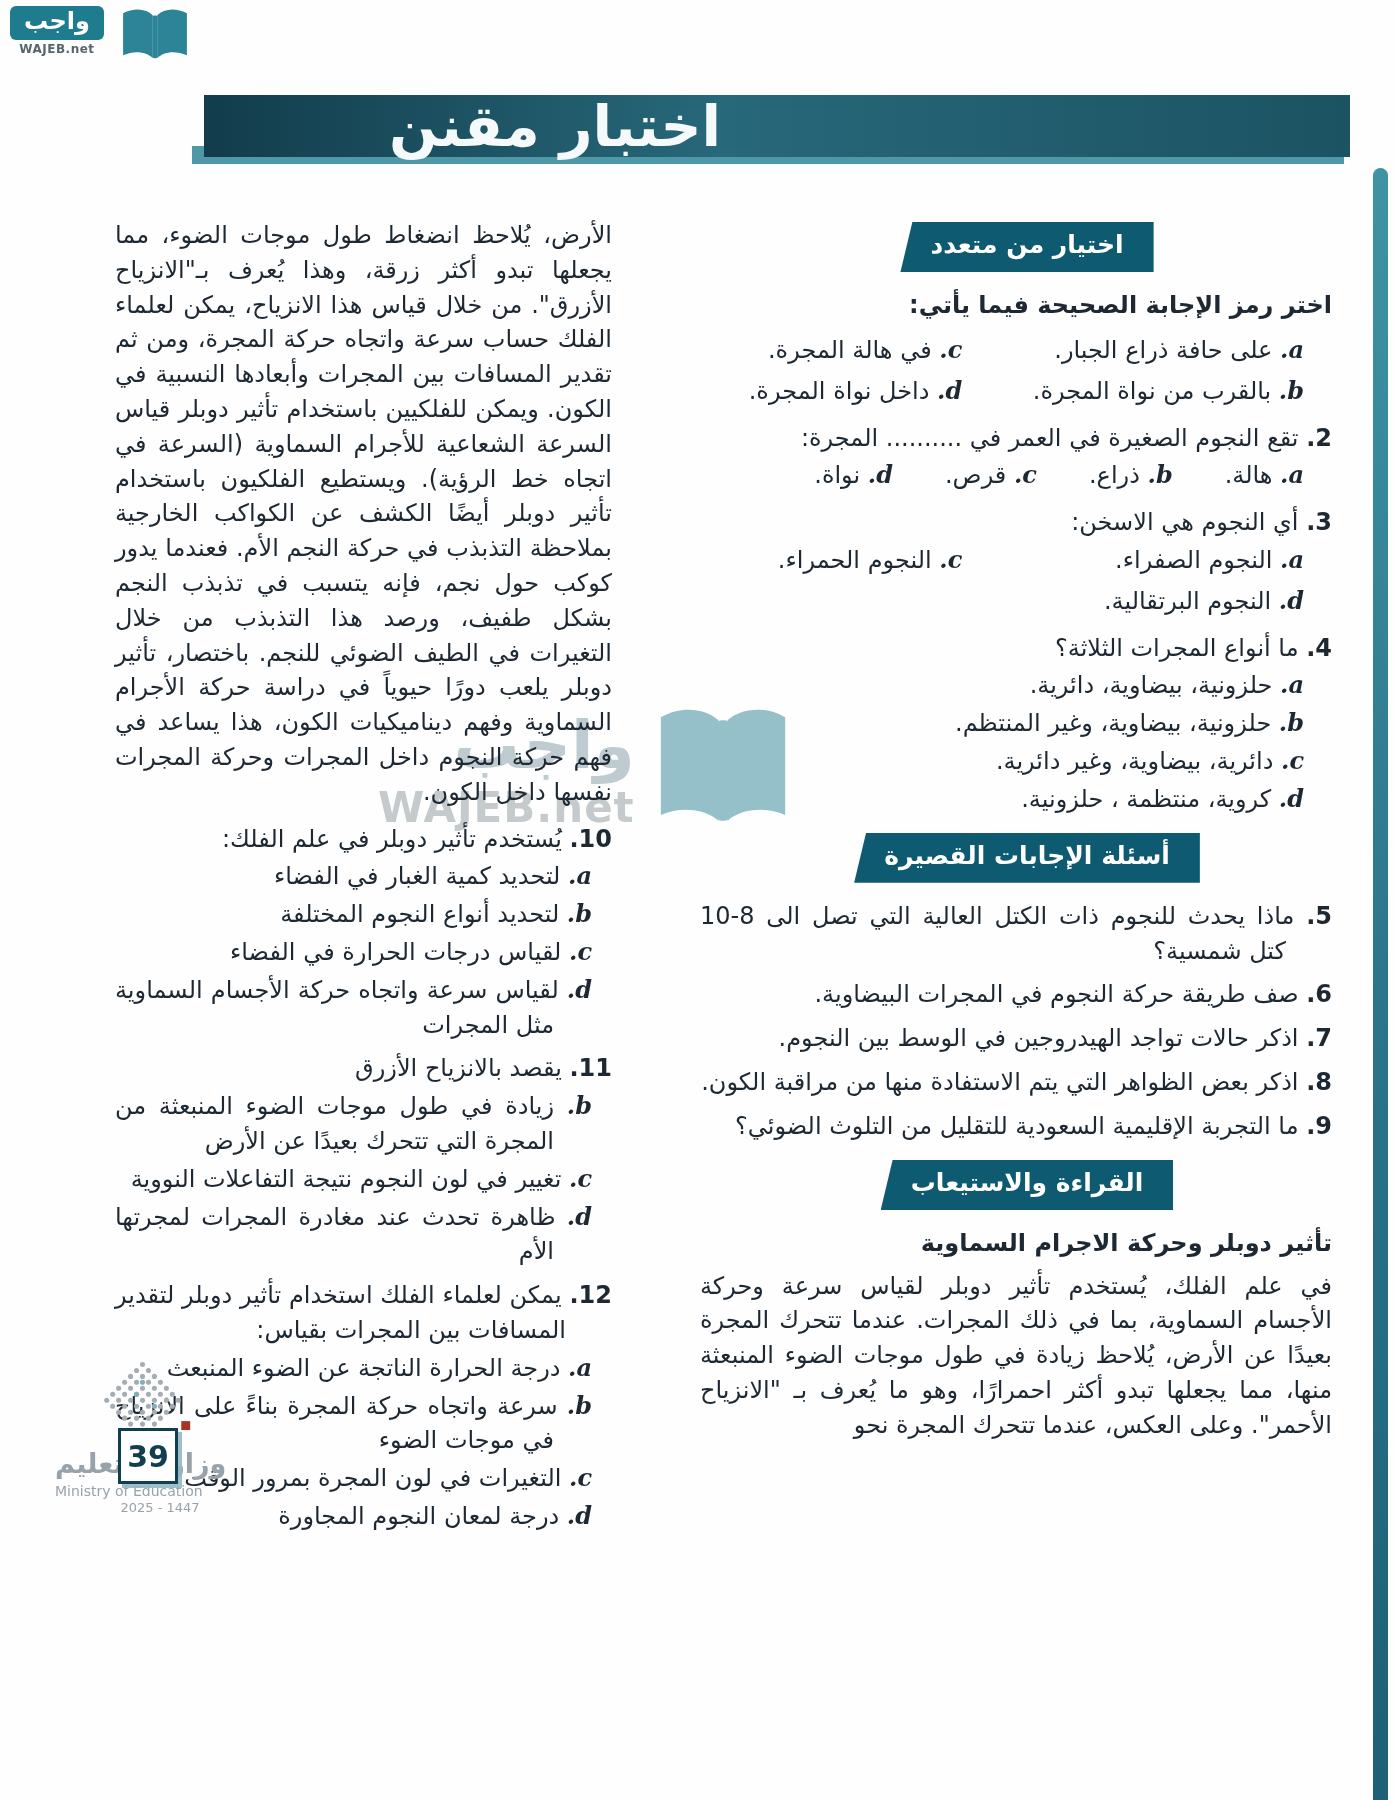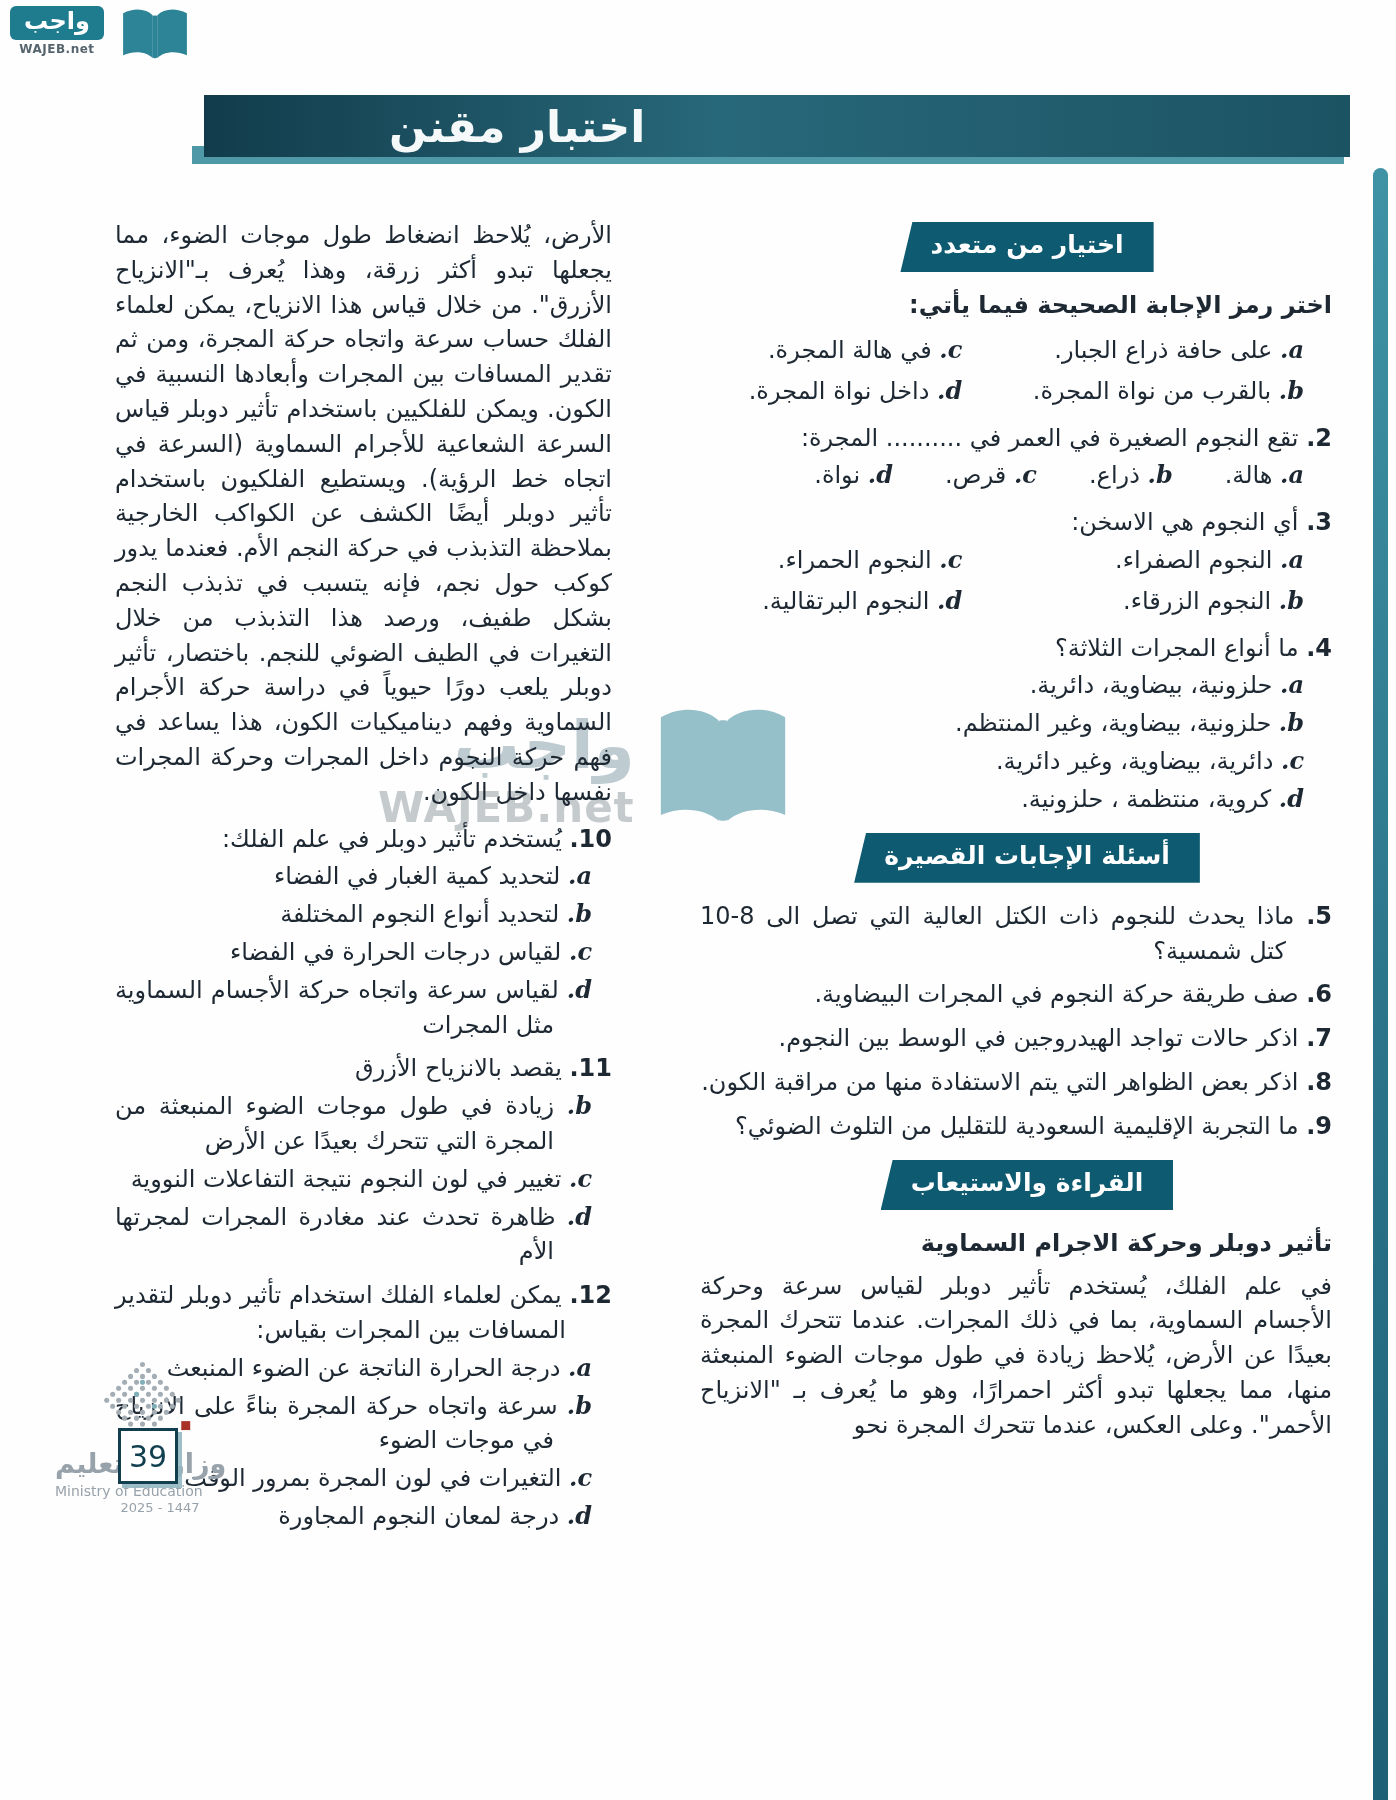--- a/index.html
+++ b/index.html
@@ -19,21 +19,21 @@
     background: #4f98a8;
   }
   .band {
     position: absolute; left: 204px; top: 95px;
     width: 1146px; height: 62px;
     background: linear-gradient(90deg, #123c4b 0%, #27687a 45%, #1c5363 100%);
   }
   .band-title {
     position: absolute; left: 185px; top: 50%;
     transform: translateY(-50%);
-    font-size: 44px; font-weight: 700; color: #f5f9fa;
+    font-size: 57px; font-weight: 700; color: #f5f9fa;
     letter-spacing: 1px; direction: rtl;
   }
 
   
   .side-bar {
     position: absolute; right: 8px; top: 168px;
     width: 15px; height: 1632px;
     border-radius: 8px 8px 0 0;
     background: linear-gradient(180deg, #3f93a5 0%, #2a7389 55%, #1e6076 100%);
   }
@@ -100,21 +100,21 @@
   .ministry-emblem svg { width: 175px; height: 82px; }
   .ministry-ar { font-size: 27px; font-weight: 700; color: #98a2aa; direction: rtl; text-align: left; margin-top: 2px; }
   .ministry-en { font-size: 14px; color: #98a2aa; margin-top: 4px; }
   .ministry-years { font-size: 13px; color: #98a2aa; margin-top: 1px; text-align: center; }
   .page-box {
     position: absolute; left: 118px; top: 1428px;
     width: 60px; height: 56px; background: #fff;
     border: 3px solid #123f50;
     box-shadow: 4px 4px 0 rgba(147,183,194,.9);
     display: flex; align-items: center; justify-content: center;
-    font-size: 30px; font-weight: 400; color: #123f50; z-index: 6;
+    font-size: 30px; font-weight: 700; color: #123f50; z-index: 6;
   }
 </style>
 </head>
 <body>
 
 <div class="wajeb">
   <div class="wajeb-col">
     <div class="wajeb-box">واجب</div>
     <div class="wajeb-site">WAJEB.net</div>
   </div>
@@ -176,21 +176,20 @@
         <p class="opt-line"><span class="letter">c.</span> <span>قرص.</span></p>
         <p class="opt-line"><span class="letter">d.</span> <span>نواة.</span></p>
       </div>
     </div>
 
     <div class="q">
       <p class="q-line"><span class="q-num">3.</span> <span>أي النجوم هي الاسخن:</span></p>
       <div class="opts grid2">
         <p class="opt-line"><span class="letter">a.</span> <span>النجوم الصفراء.</span></p>
         <p class="opt-line"><span class="letter">c.</span> <span>النجوم الحمراء.</span></p>
-        <p class="opt-line"><span class="letter">b.</span> <span>النجوم الزرقاء.</span></p>
         <p class="opt-line"><span class="letter">d.</span> <span>النجوم البرتقالية.</span></p>
       </div>
     </div>
 
     <div class="q">
       <p class="q-line"><span class="q-num">4.</span> <span>ما أنواع المجرات الثلاثة؟</span></p>
       <div class="opts">
         <p class="opt-line"><span class="letter">a.</span> <span>حلزونية، بيضاوية، دائرية.</span></p>
         <p class="opt-line"><span class="letter">b.</span> <span>حلزونية، بيضاوية، وغير المنتظم.</span></p>
         <p class="opt-line"><span class="letter">c.</span> <span>دائرية، بيضاوية، وغير دائرية.</span></p>

